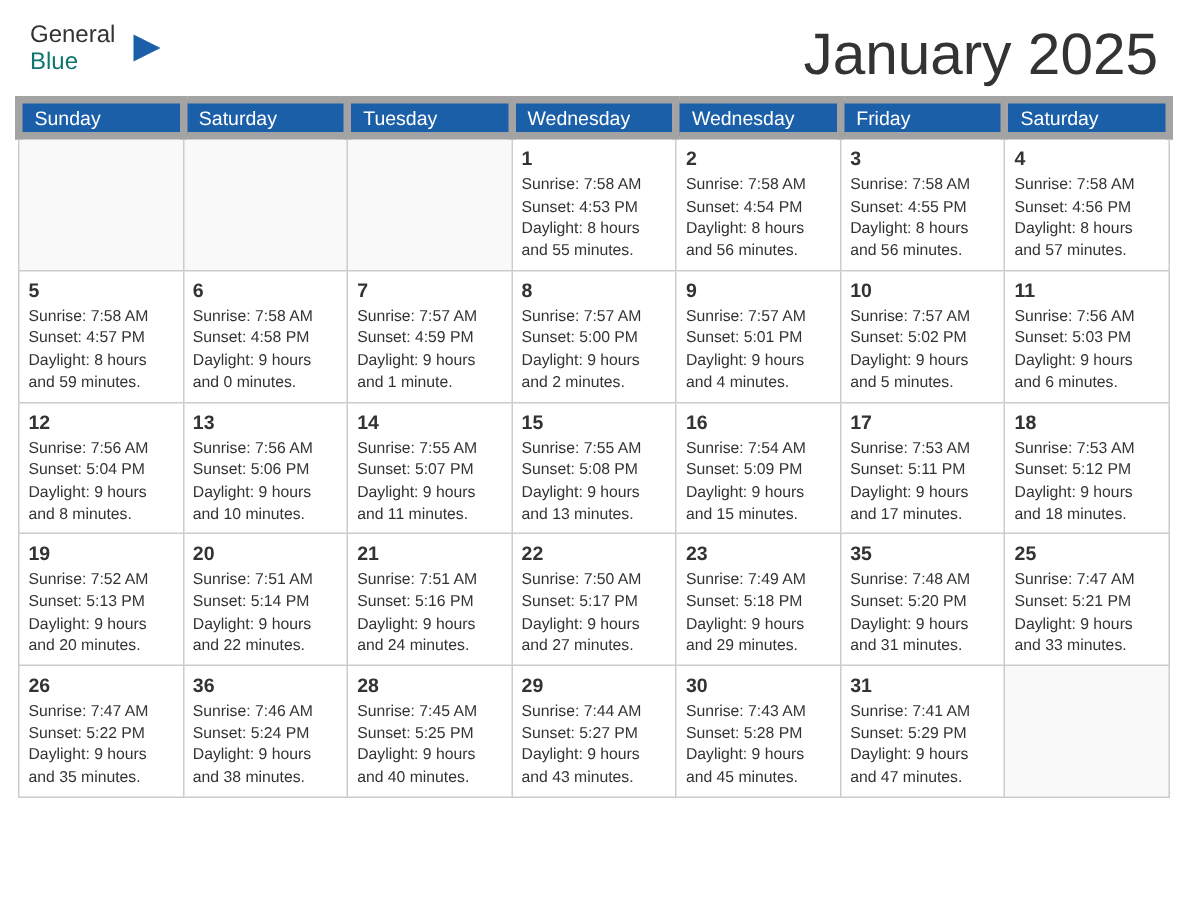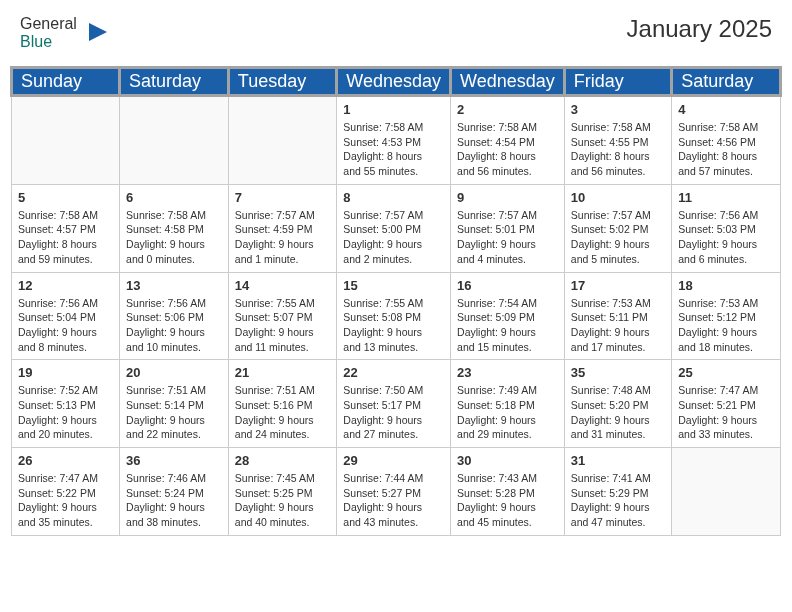--- a/index.html
+++ b/index.html
@@ -7,59 +7,58 @@
       font-family: Arial, sans-serif;
       background: #fff;
       width: 792px;
       min-height: 612px;
       padding: 10px;
     }
     .header {
       display: flex;
       justify-content: space-between;
       align-items: flex-start;
-      margin-bottom: 10px;
       padding: 5px 10px;
     }
     .logo {
       display: flex;
       align-items: center;
     }
     .logo-general { color: #333; }
     .logo-blue { color: #0f766e; }
     .logo-icon {
       width: 30px;
       height: 30px;
       margin-left: 2px;
     }
     .title-block {
       text-align: right;
     }
     .month-title {
-      font-size: 24px;
+      font-size: 39px;
       font-weight: normal;
       color: #333;
     }
     .location {
       font-size: 14px;
       color: #555;
     }
     .calendar {
       width: 100%;
       border-collapse: collapse;
       border: 1px solid #ccc;
     }
     .calendar th {
       background-color: #1a5fa8;
       color: #fff;
       text-align: left;
       padding: 2px 8px;
-      font-size: 18px;
+      font-size: 13px;
       font-weight: normal;
-      border: 3px solid #a3a3a3;
+      border: 5px solid #a3a3a3;
     }
     .calendar td {
       border: 1px solid #ccc;
       vertical-align: top;
       padding: 5px 6px;
       width: calc(100% / 7);
       min-height: 80px;
       font-size: 11px;
       color: #333;
       background: #fff;

